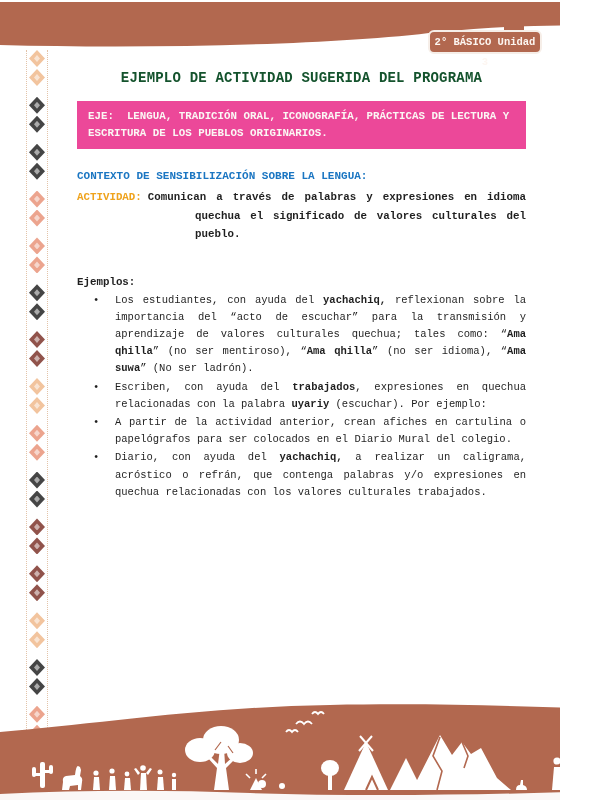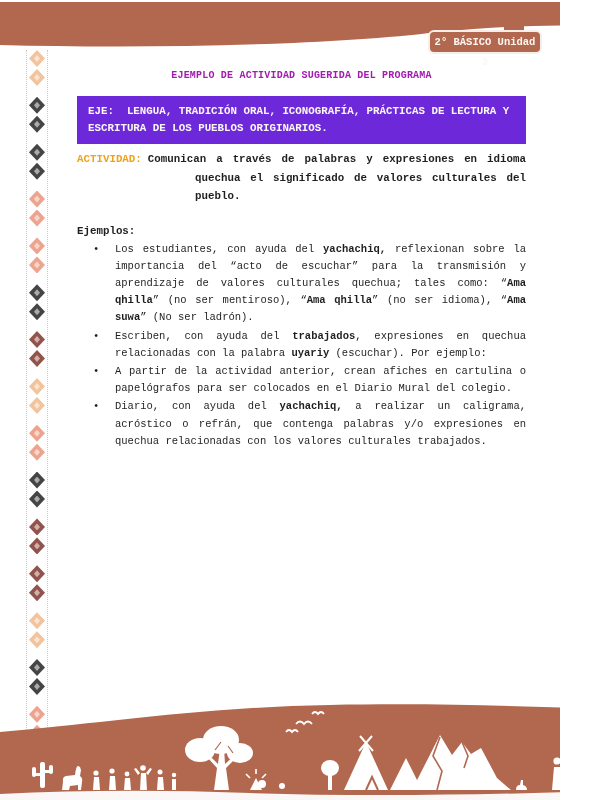--- a/index.html
+++ b/index.html
@@ -24,28 +24,28 @@
   .strip-left{left:26px;top:50px;height:692px;}
   .strip-right{left:569px;top:44px;height:654px;}
   .motif{display:flex;flex-direction:column;gap:2px;align-items:center;}
   .dmd{width:16px;height:17px;position:relative;
        clip-path:polygon(50% 0,100% 50%,50% 100%,0 50%);}
   .dmd::after{content:"";position:absolute;left:5px;top:5px;right:5px;bottom:5px;
        background:rgba(255,255,255,.55);
        clip-path:polygon(50% 0,100% 50%,50% 100%,0 50%);}
   
   .content{position:absolute;left:77px;top:70px;width:449px;z-index:2;}
-  .doc-title{font-size:10px;font-weight:bold;text-align:center;margin:0 0 15px;color:#a21caf;letter-spacing:.2px;}
-  .eje-banner{background:#6d28d9;color:#fbf7f4;font-size:10.8px;font-weight:bold;
+  .doc-title{font-size:14px;font-weight:bold;text-align:center;margin:0 0 15px;color:#14532d;letter-spacing:.2px;}
+  .eje-banner{background:#ec4899;color:#fbf7f4;font-size:10.8px;font-weight:bold;
       line-height:1.55;padding:7px 11px 8px;}
   .ctx-heading{color:#1b76c2;font-size:11px;font-weight:bold;margin-top:21px;}
   .activity{margin-top:6px;font-size:10.8px;font-weight:bold;line-height:1.7;
       padding-left:118px;text-indent:-118px;text-align:justify;}
   .activity-label{color:#efa31d;margin-right:6px;}
-  .examples-heading{font-size:10.8px;font-weight:bold;margin-top:19px;}
+  .examples-heading{font-size:10.8px;font-weight:bold;margin-top:32px;}
   .ex-list{margin-top:4px;font-size:10.5px;line-height:1.64;}
   .item{margin:0 0 1px;}
   .bullet{display:flex;padding-left:16px;}
   .bullet .marker{flex:0 0 22px;}
   .bullet .rich{flex:1;text-align:justify;}
   .sub{padding-left:72px;}
   
   .footer-scene{position:absolute;left:0;bottom:0;width:600px;height:100px;z-index:1;}
 </style>
 </head>
@@ -182,20 +182,21 @@
         <div class="dmd" style="background: rgb(69, 69, 69);"></div>
         <div class="dmd" style="background: rgb(69, 69, 69);"></div>
       </div>
     </div>
 
   <div class="content">
     <h1 class="doc-title">EJEMPLO DE ACTIVIDAD SUGERIDA DEL PROGRAMA</h1>
 
     <div class="eje-banner">EJE:&nbsp; LENGUA, TRADICIÓN ORAL, ICONOGRAFÍA, PRÁCTICAS DE LECTURA Y ESCRITURA DE LOS PUEBLOS ORIGINARIOS.</div>
 
+    <div class="ctx-heading">CONTEXTO DE SENSIBILIZACIÓN SOBRE LA LENGUA:</div>
 
     <div class="activity"><span class="activity-label">ACTIVIDAD:</span><span class="rich"><b>Comunican a través de palabras y expresiones en idioma quechua el significado de valores culturales del pueblo.</b></span></div>
 
     <div class="examples-heading">Ejemplos:</div>
 
     <div class="ex-list">
       <div class="item bullet">
         <span class="marker">•</span>
         <span class="rich"><span>Los estudiantes, con ayuda del </span><b>yachachiq,</b><span> reflexionan sobre la importancia del “acto de escuchar” para la transmisión y aprendizaje de valores culturales quechua; tales como: “</span><b>Ama qhilla</b><span>” (no ser mentiroso), “</span><b>Ama qhilla</b><span>” (no ser idioma), “</span><b>Ama suwa</b><span>” (No ser ladrón).</span></span>
       </div>

